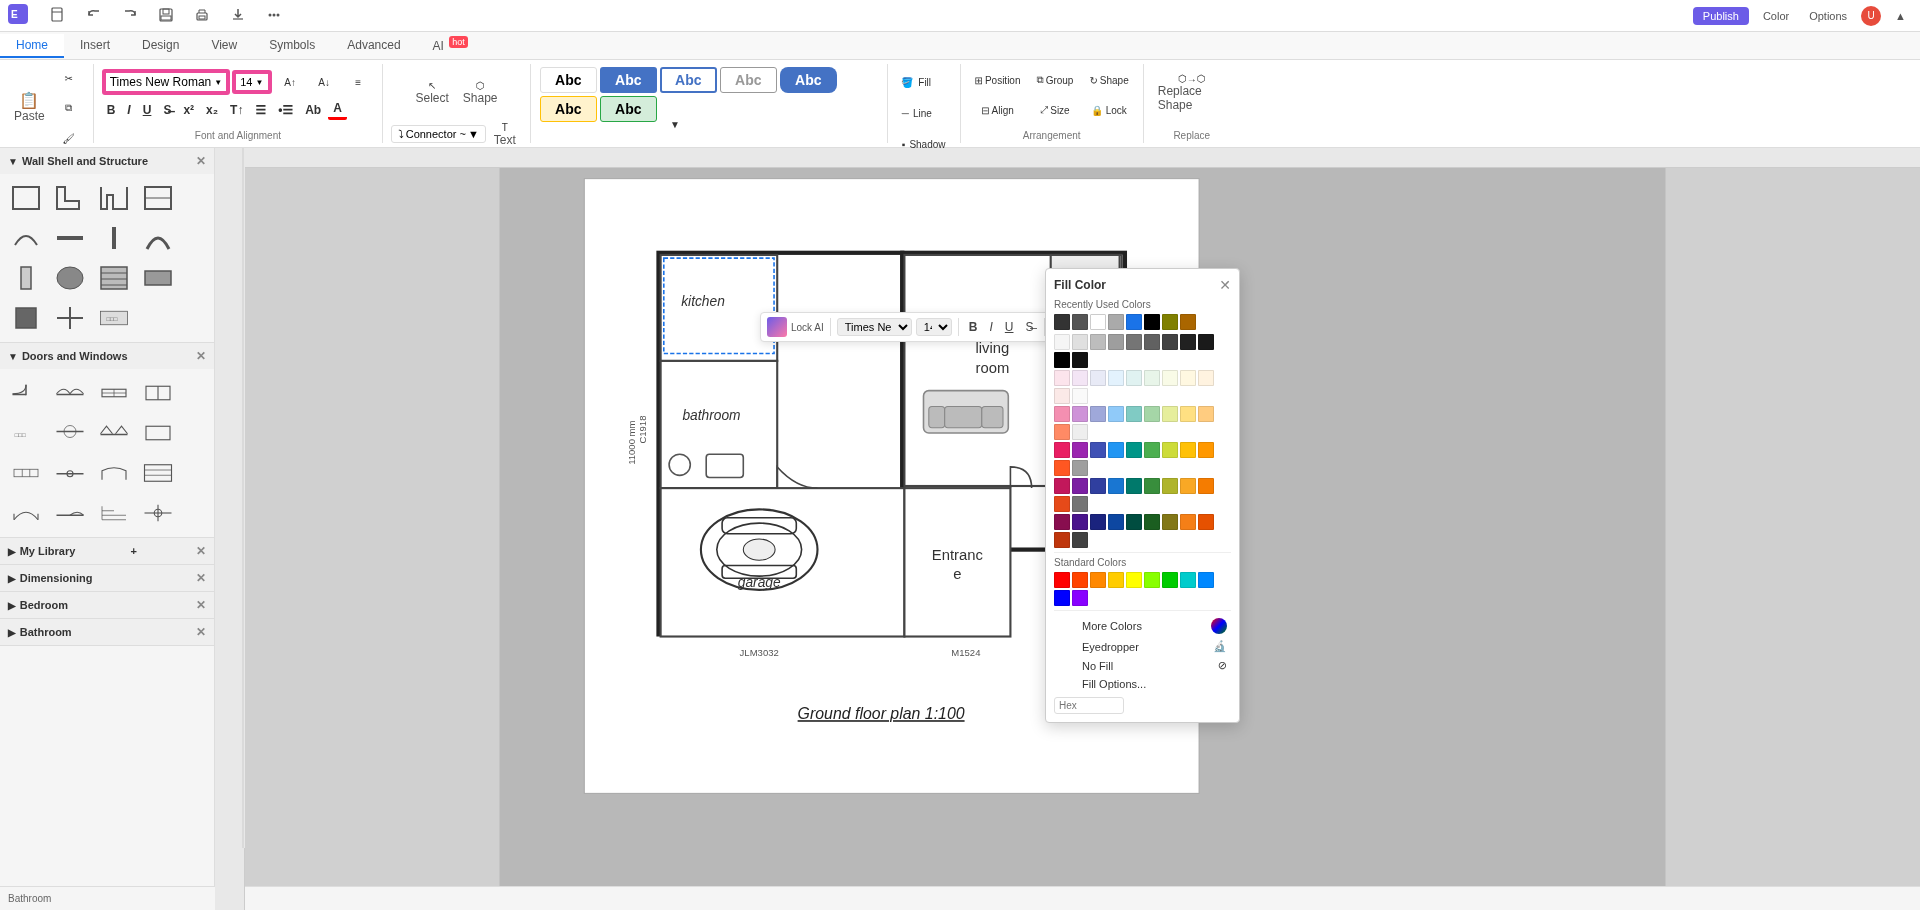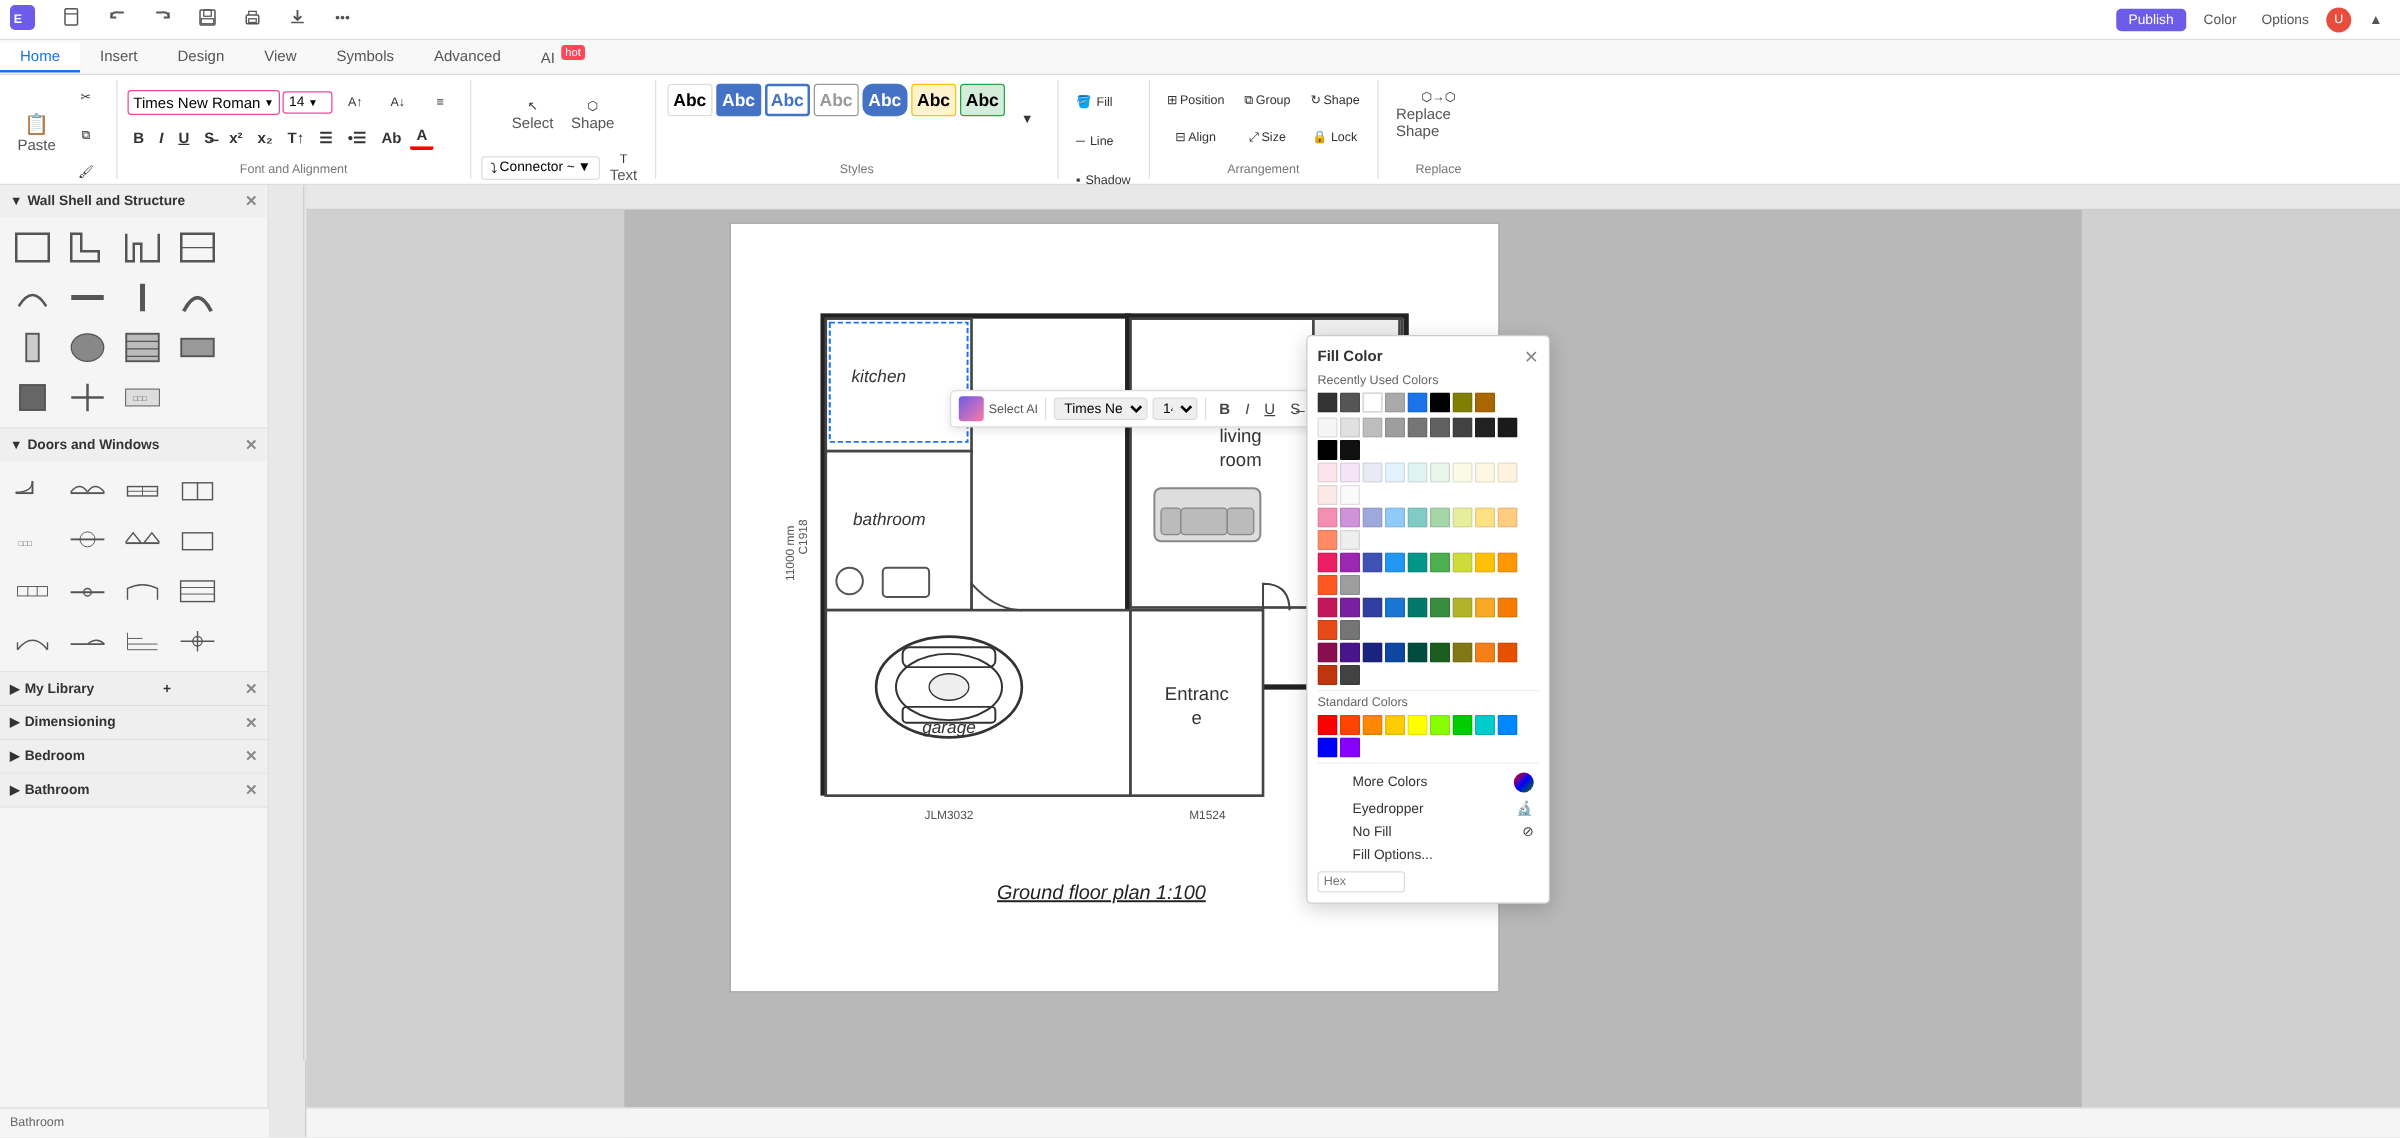--- a/index.html
+++ b/index.html
@@ -21,25 +21,25 @@
 
     
     .ribbon { display: flex; align-items: stretch; background: #fff; border-bottom: 1px solid #ddd; height: 88px; padding: 4px 0; }
     .ribbon-section { display: flex; flex-direction: column; align-items: center; padding: 0 8px; border-right: 1px solid #e0e0e0; min-width: fit-content; }
     .ribbon-section-title { font-size: 10px; color: #777; margin-top: auto; padding-bottom: 2px; }
     .ribbon-row { display: flex; align-items: center; gap: 2px; }
     .ribbon-btn { display: flex; flex-direction: column; align-items: center; justify-content: center; padding: 3px 6px; border-radius: 3px; cursor: pointer; font-size: 10px; color: #333; min-width: 32px; height: 28px; border: none; background: transparent; }
     .ribbon-btn-large { height: 56px; flex-direction: column; }
     .ribbon-icon { font-size: 16px; line-height: 1; }
     .ribbon-label { font-size: 12px; color: #555; }
-    .ribbon-dropdown { display: flex; align-items: center; border: 1px solid #ec4899; border-radius: 3px; padding: 2px 4px; font-size: 11px; cursor: pointer; background: #fff; }
+    .ribbon-dropdown { display: flex; align-items: center; border: 4px solid #ec4899; border-radius: 3px; padding: 2px 4px; font-size: 11px; cursor: pointer; background: #fff; }
     .caret { font-size: 8px; margin-left: 3px; }
 
     
-    .style-swatch { width: 36px; height: 26px; border: 1px solid #ccc; border-radius: 3px; display: inline-flex; align-items: center; justify-content: center; font-size: 14px; font-weight: bold; cursor: pointer; margin: 1px; }
+    .style-swatch { width: 57px; height: 26px; border: 1px solid #ccc; border-radius: 3px; display: inline-flex; align-items: center; justify-content: center; font-size: 14px; font-weight: bold; cursor: pointer; margin: 1px; }
 
     
     .main-area { display: flex; height: calc(910px - 32px - 28px - 88px); }
 
     
     .left-panel { width: 215px; background: #f5f5f5; border-right: 1px solid #ddd; overflow-y: auto; flex-shrink: 0; }
     .panel-section { border-bottom: 1px solid #ddd; }
     .panel-section-header { display: flex; align-items: center; padding: 6px 8px; cursor: pointer; background: #efefef; font-size: 11px; font-weight: 600; color: #333; }
     .panel-section-header .collapse-icon { margin-right: 4px; font-size: 10px; }
     .panel-section-header .close-icon { margin-left: auto; font-size: 12px; color: #888; }
@@ -589,21 +589,21 @@
         <span>Bathroom</span>
         <span class="close-icon">✕</span>
       </div>
     </div>
   </div>
 
   <div class="canvas-area" style="position:relative;">
 
     <div class="floating-toolbar">
       <div class="ft-logo"></div>
-      <span style="font-size:10px;color:#555;">Select AI</span>
+      <span style="font-size:10px;color:#555;">Lock AI</span>
       <div class="ft-divider"></div>
       <select class="ft-font-select">
         <option>Times Ne</option>
       </select>
       <select class="ft-font-select" style="width:36px;">
         <option>14</option>
       </select>
       <div class="ft-divider"></div>
       <button class="ft-btn"><b>B</b></button>
       <button class="ft-btn"><i>I</i></button>

